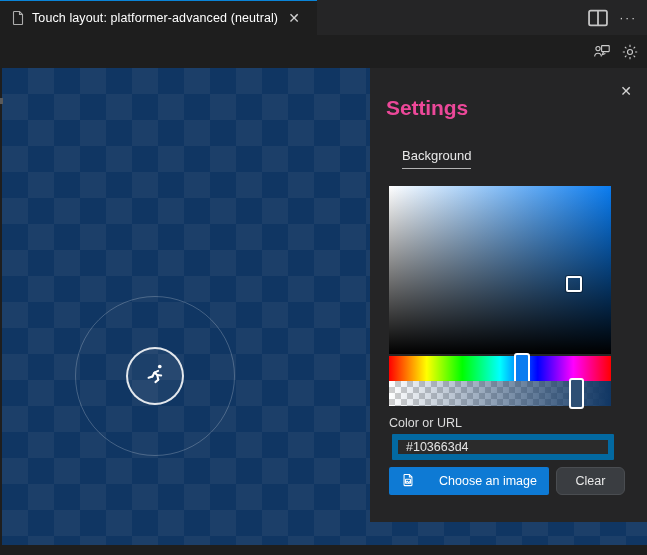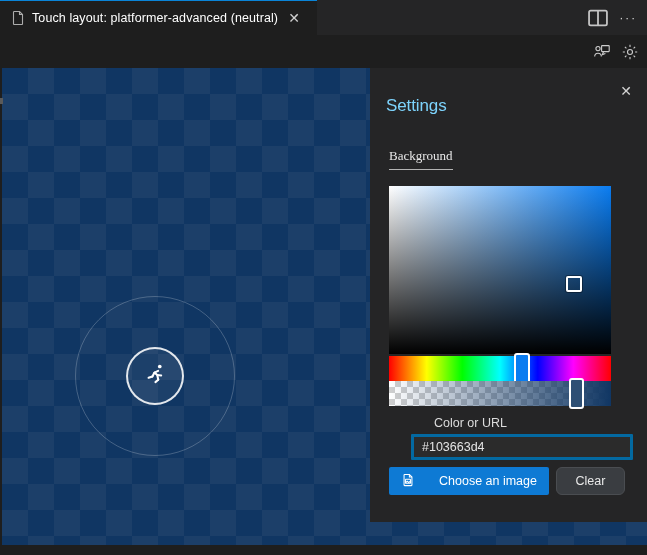--- a/index.html
+++ b/index.html
@@ -76,23 +76,23 @@
     background:#252526;box-sizing:border-box;
     padding:0 16px;
   }
   .panel-close{
     position:absolute;right:10px;top:12px;width:22px;height:22px;
     display:flex;align-items:center;justify-content:center;
     color:#d4d4d4;font-size:14px;line-height:1;border-radius:3px;
   }
   .panel-title{
     position:absolute;left:16px;top:28px;
-    color:#7dd3fc;font-size:17px;font-weight:normal;letter-spacing:-.1px;
-  }
-  .tabs-row{position:absolute;left:19px;top:80px;display:flex;gap:14px;font-family:Liberation Serif, serif;}
+    color:#ec4899;font-size:21px;font-weight:bold;letter-spacing:-.1px;
+  }
+  .tabs-row{position:absolute;left:32px;top:80px;display:flex;gap:14px;}
   .ptab{
     color:#cccccc;font-size:13px;padding-bottom:5px;
     border-bottom:1.5px solid transparent;
   }
   .ptab.active{color:#e8e8e8;border-bottom-color:#b3b3b3;}
 
   
   .sv-area{
     position:absolute;left:389px;top:186px;width:222px;height:168px;
     background:
@@ -124,24 +124,24 @@
   }
   .alpha-grad{
     position:absolute;inset:0;
     background:linear-gradient(to right, rgba(16,54,99,0) 0%, rgba(16,54,99,1) 100%);
   }
   .alpha-handle{
     position:absolute;left:569px;top:378px;width:15px;height:31px;box-sizing:border-box;
     border:2.5px solid #ffffff;border-radius:3px;background:#2e4f74;
   }
 
-  .field-label{position:absolute;left:389px;top:416px;color:#dcdcdc;font-size:12.5px;margin-left:45px;}
+  .field-label{position:absolute;left:389px;top:416px;color:#dcdcdc;font-size:12.5px;}
   .color-input{
-    position:absolute;left:411px;top:434px;width:222px;height:26px;box-sizing:border-box;
-    background:#2b2b2b;border:3px solid #0369a1;color:#e4e4e4;
+    position:absolute;left:392px;top:434px;width:222px;height:26px;box-sizing:border-box;
+    background:#2b2b2b;border:6px solid #0369a1;color:#e4e4e4;
     font-family:"Liberation Sans", sans-serif;font-size:12.5px;
     padding:0 8px;outline:none;border-radius:1px;
   }
   .btn-choose{
     position:absolute;left:389px;top:467px;height:28px;padding:0 12px;
     background:#0e7ad4;border:none;color:#ffffff;border-radius:2px;
     display:flex;align-items:center;gap:24px;
     font-family:"Liberation Sans", sans-serif;font-size:12.5px;
   }
   .btn-choose svg{width:14px;height:14px;}

